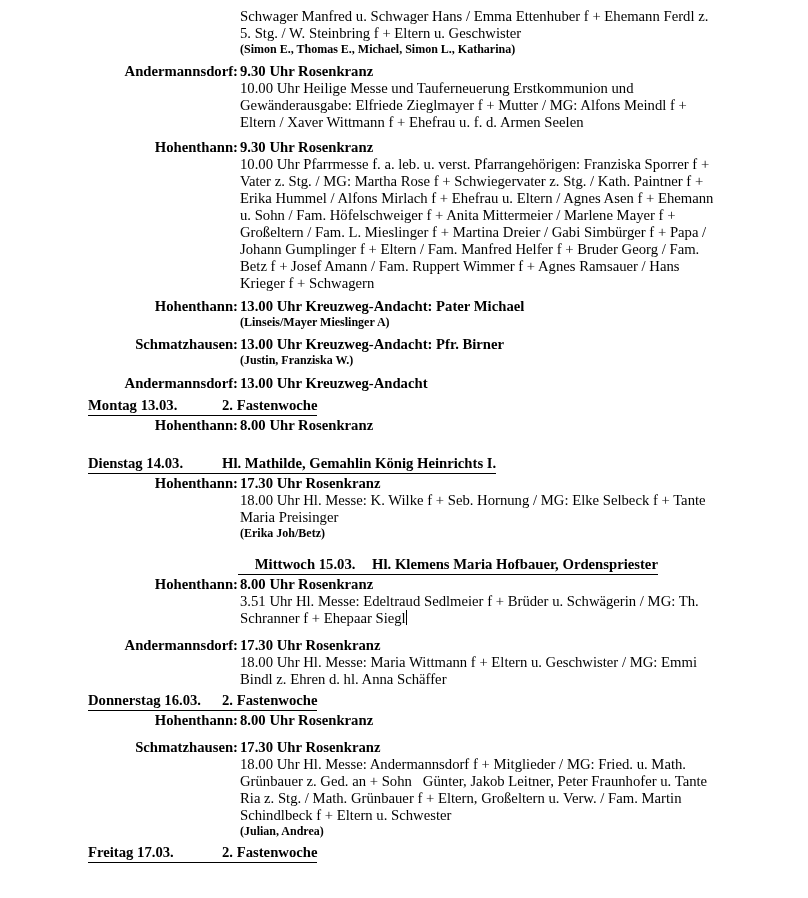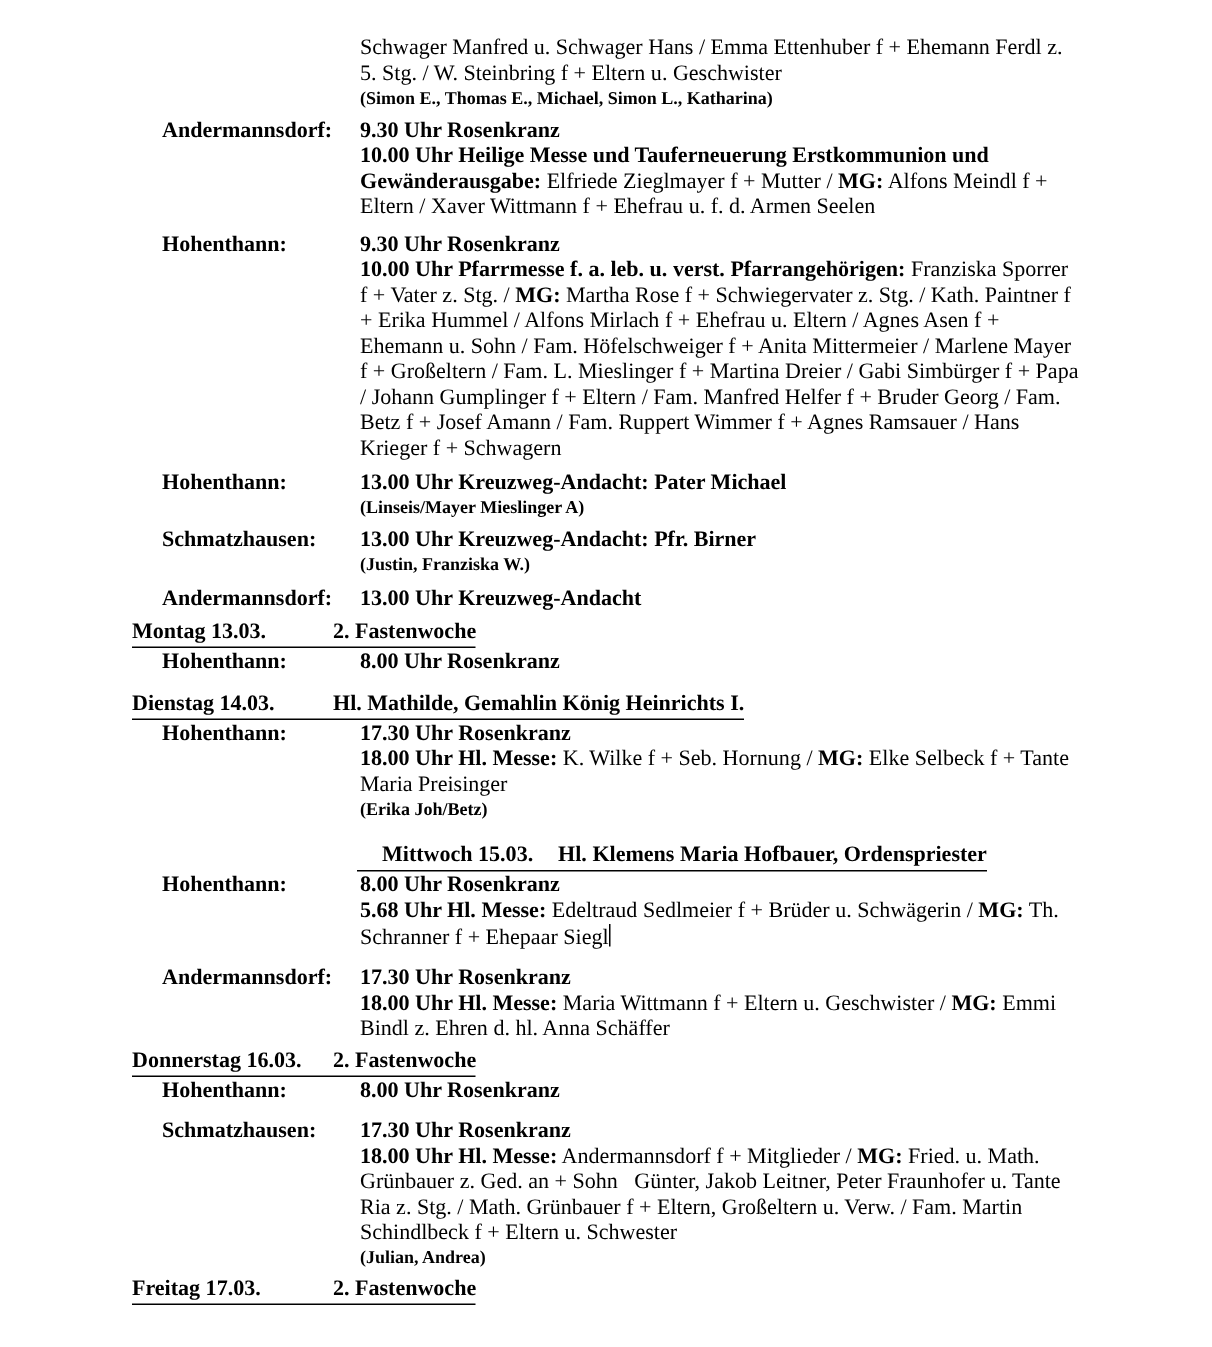--- a/index.html
+++ b/index.html
@@ -5,38 +5,39 @@
   html, body { margin: 0; padding: 0; }
   body {
     width: 808px; height: 898px;
     background: #ffffff;
     overflow: hidden;
   }
   .page {
     position: relative;
     width: 808px; height: 660px;
     box-sizing: border-box;
-    padding-top: 24px;
+    padding-top: 8px;
     background: #ffffff;
     color: #000000;
     font-family: "Liberation Serif", "DejaVu Serif", serif;
     font-size: 14.7px;
     line-height: 17px;
   }
   
   .entry { position: relative; margin-left: 240px; width: 479px; }
   .loc {
     position: absolute; left: -132px; top: 0;
     width: 130px;
     font-weight: bold;
     white-space: nowrap;
+    text-align: right;
   }
   .svc { font-weight: bold; }
   .para { white-space: pre-wrap; }
-  .para b { font-weight: bold; text-align: center; }
+  .para b { font-weight: normal; text-align: center; }
   .min {
     font-weight: bold;
     font-size: 12px;
     line-height: 14px;
   }
   
   .day { margin-left: 88px; font-weight: bold; }
   .day-inner {
     display: inline-flex;
     border-bottom: 1.6px solid #000;
@@ -48,21 +49,21 @@
   .caret {
     display: inline-block;
     width: 1.4px; height: 15px;
     background: #000;
     vertical-align: -2px;
   }
   .mt1 { margin-top: 1px; }
   .mt4 { margin-top: 4px; }  .mt6 { margin-top: 6px; }
   .mt7 { margin-top: 7px; }  .mt8 { margin-top: 8px; }
   .mt10 { margin-top: 10px; } .mt16 { margin-top: 16px; text-align: center; }
-  .mt20 { margin-top: 5px; } .mt21 { margin-top: 11px; }
+  .mt20 { margin-top: 5px; } .mt21 { margin-top: 21px; }
 </style>
 </head>
 <body>
 
 <div class="page">
 
   <div class="entry">
     <div class="para"><span>Schwager Manfred u. Schwager Hans / Emma Ettenhuber f + Ehemann Ferdl z. 5. Stg. / W. Steinbring f + Eltern u. Geschwister</span></div>
     <div class="min">(Simon E., Thomas E., Michael, Simon L., Katharina)</div>
   </div>
@@ -125,21 +126,21 @@
   <div class="day mt16">
     <span class="day-inner">
         <span class="day-date">Mittwoch 15.03.</span>
         <span class="day-title">Hl. Klemens Maria Hofbauer, Ordenspriester</span>
       </span>
   </div>
 
   <div class="entry mt1">
     <span class="loc">Hohenthann:</span>
     <div class="svc">8.00 Uhr Rosenkranz</div>
-    <div class="para"><b>5.68 Uhr Hl. Messe:</b><span> Edeltraud Sedlmeier f + Brüder u. Schwägerin / </span><b>MG:</b><span> Th. Schranner f + Ehepaar Siegl</span><span class="caret"></span></div>
+    <div class="para"><b>3.51 Uhr Hl. Messe:</b><span> Edeltraud Sedlmeier f + Brüder u. Schwägerin / </span><b>MG:</b><span> Th. Schranner f + Ehepaar Siegl</span><span class="caret"></span></div>
   </div>
 
   <div class="entry mt10">
     <span class="loc">Andermannsdorf:</span>
     <div class="svc">17.30 Uhr Rosenkranz</div>
     <div class="para"><b>18.00 Uhr Hl. Messe:</b><span> Maria Wittmann f + Eltern u. Geschwister / </span><b>MG:</b><span> Emmi Bindl z. Ehren d. hl. Anna Schäffer</span></div>
   </div>
 
   <div class="day mt4">
     <span class="day-inner">

